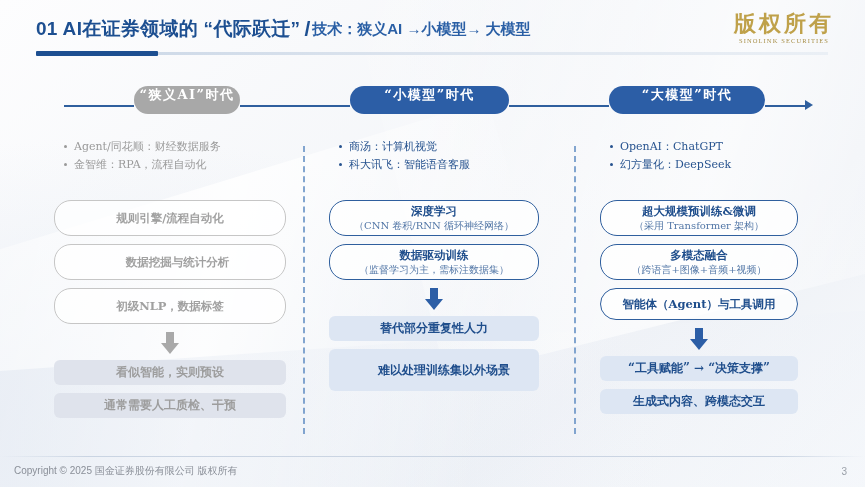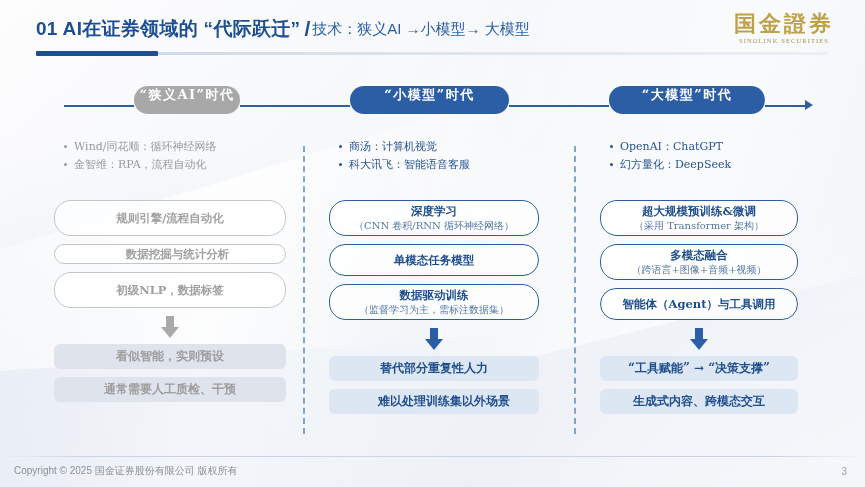--- a/index.html
+++ b/index.html
@@ -68,21 +68,21 @@
   }
   .title-slash {
     font-size: 21px;
     font-weight: 700;
     color: #1d4f91;
     padding: 0 2px 0 4px;
     vertical-align: middle;
   }
   .title-sub {
     font-size: 15px;
-    font-weight: 400;
+    font-weight: 700;
     color: #2a5fa5;
     vertical-align: middle;
     margin-top: 40px;
   }
   .title-rule {
     position: absolute;
     left: 36px; top: 52px;
     width: 792px; height: 3px;
     background: linear-gradient(90deg, #c9d6e6 0%, #dfe6ef 55%, #eaeff5 100%);
   }
@@ -307,21 +307,21 @@
   <div class="sheen sheen-c"></div>
 
   <div class="header">
     <div class="title-line">
       <span class="title-main">01 AI在证券领域的 “代际跃迁”</span><span class="title-slash">/</span><span class="title-sub">技术：狭义AI →小模型→ 大模型</span>
     </div>
     <div class="title-rule"></div>
     <div class="title-rule-accent"></div>
 
     <div class="logo">
-      <div class="logo-cn">国金證券</div>
+      <div class="logo-cn">版权所有</div>
       <div class="logo-en">SINOLINK SECURITIES</div>
     </div>
   </div>
 
   <div class="timeline">
     <div class="tl-line" style="left:64px;  width:70px;"></div>
     <div class="tl-line" style="left:240px; width:110px;"></div>
     <div class="tl-line" style="left:509px; width:100px;"></div>
     <div class="tl-line" style="left:765px; width:42px;"></div>
     <div class="tl-arrow-head" style="left:805px;"></div>
@@ -337,33 +337,33 @@
     </div>
   </div>
 
   <div class="divider div-1"></div>
   <div class="divider div-2"></div>
 
   <div class="col col-left">
     <ul class="bullets">
       <li class="bullet b-gray">
         <span class="dot"></span>
-        <span>Wind/同花顺：循环神经网络</span>
+        <span>Agent/同花顺：财经数据服务</span>
       </li>
       <li class="bullet b-gray">
         <span class="dot"></span>
         <span>金智维：RPA，流程自动化</span>
       </li>
     </ul>
 
     <div class="boxes">
       <div class="box box-gray" style="height:36px;">
         <div class="box-t1">规则引擎/流程自动化</div>
       </div>
-      <div class="box box-gray" style="height:20px;padding-left:15px;">
+      <div class="box box-gray" style="height:36px;padding-left:15px;">
         <div class="box-t1">数据挖掘与统计分析</div>
       </div>
       <div class="box box-gray" style="height:36px;">
         <div class="box-t1">初级NLP，数据标签</div>
       </div>
 
       <div class="down-arrow arr-gray">
         <div class="shaft"></div>
         <div class="head"></div>
       </div>
@@ -387,37 +387,34 @@
         <span class="dot"></span>
         <span>科大讯飞：智能语音客服</span>
       </li>
     </ul>
 
     <div class="boxes">
       <div class="box box-blue" style="height:36px;">
         <div class="box-t1">深度学习</div>
         <div class="box-t2">（CNN 卷积/RNN 循环神经网络）</div>
       </div>
-      <div class="box box-blue" style="height:32px;">
-        <div class="box-t1">单模态任务模型</div>
-      </div>
       <div class="box box-blue" style="height:36px;">
         <div class="box-t1">数据驱动训练</div>
         <div class="box-t2">（监督学习为主，需标注数据集）</div>
       </div>
 
       <div class="down-arrow arr-blue">
         <div class="shaft"></div>
         <div class="head"></div>
       </div>
 
       <div class="concl concl-blue" style="height:25px;">
         <span>替代部分重复性人力</span>
       </div>
-      <div class="concl concl-blue" style="height:25px;padding-left:20px;">
+      <div class="concl concl-blue" style="height:42px;padding-left:20px;">
         <span>难以处理训练集以外场景</span>
       </div>
     </div>
   </div>
 
   <div class="col col-right">
     <ul class="bullets">
       <li class="bullet b-blue">
         <span class="dot"></span>
         <span>OpenAI：ChatGPT</span>

